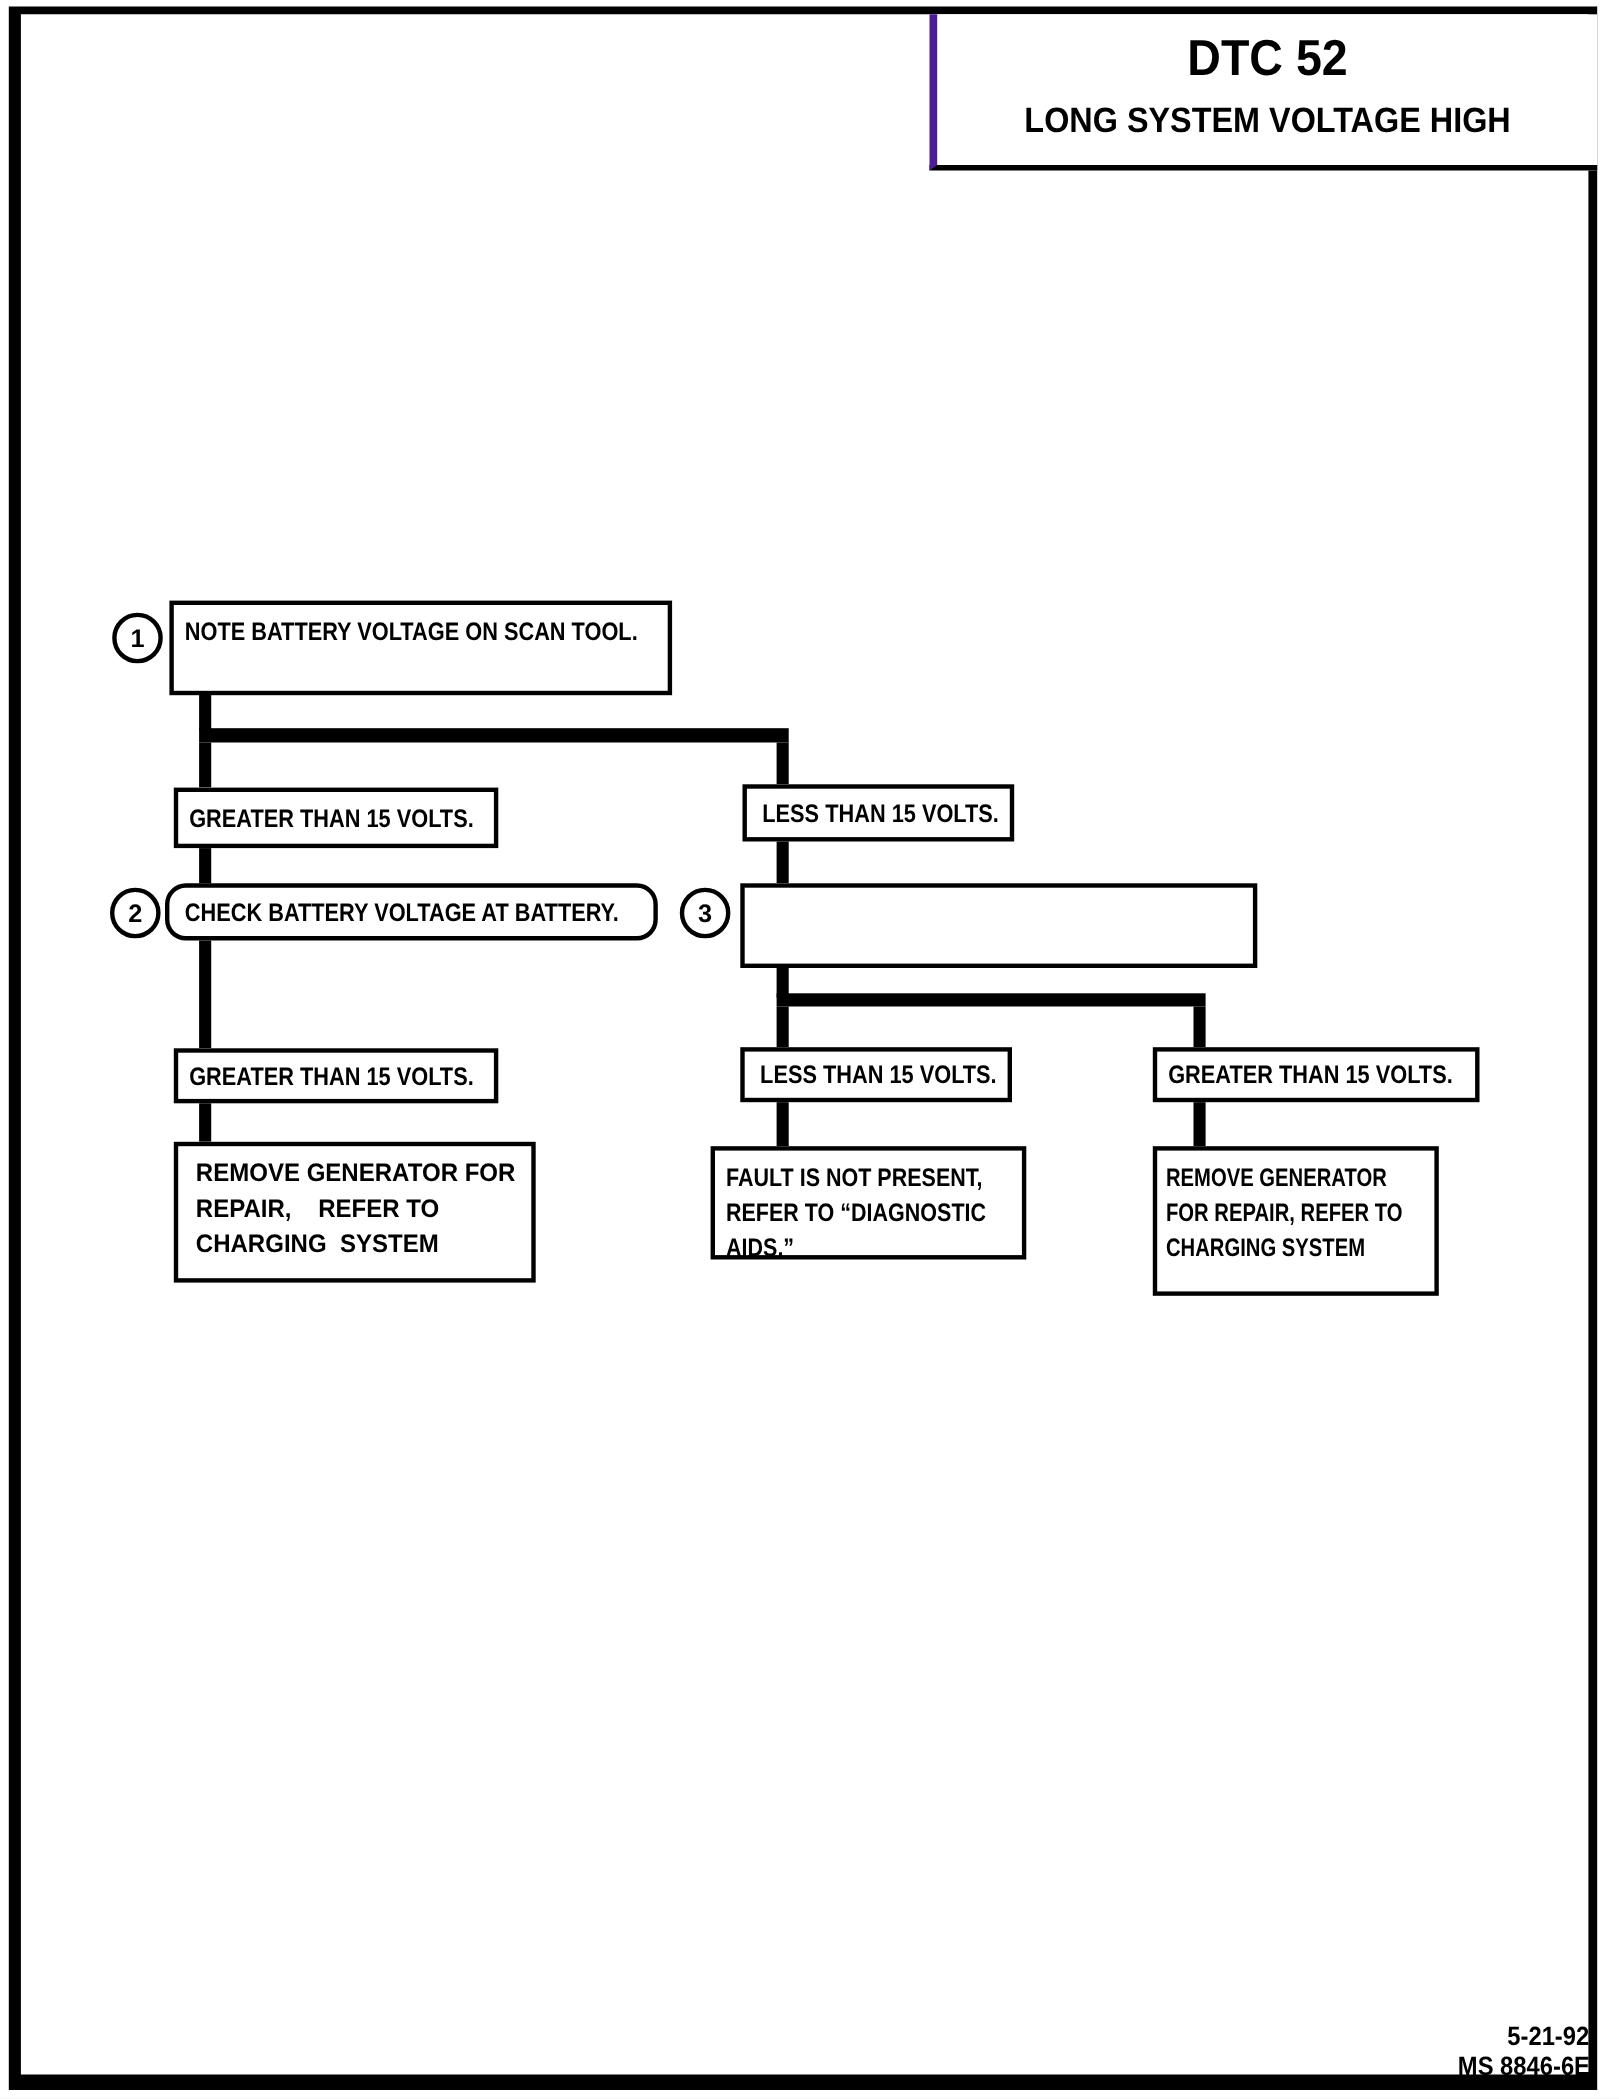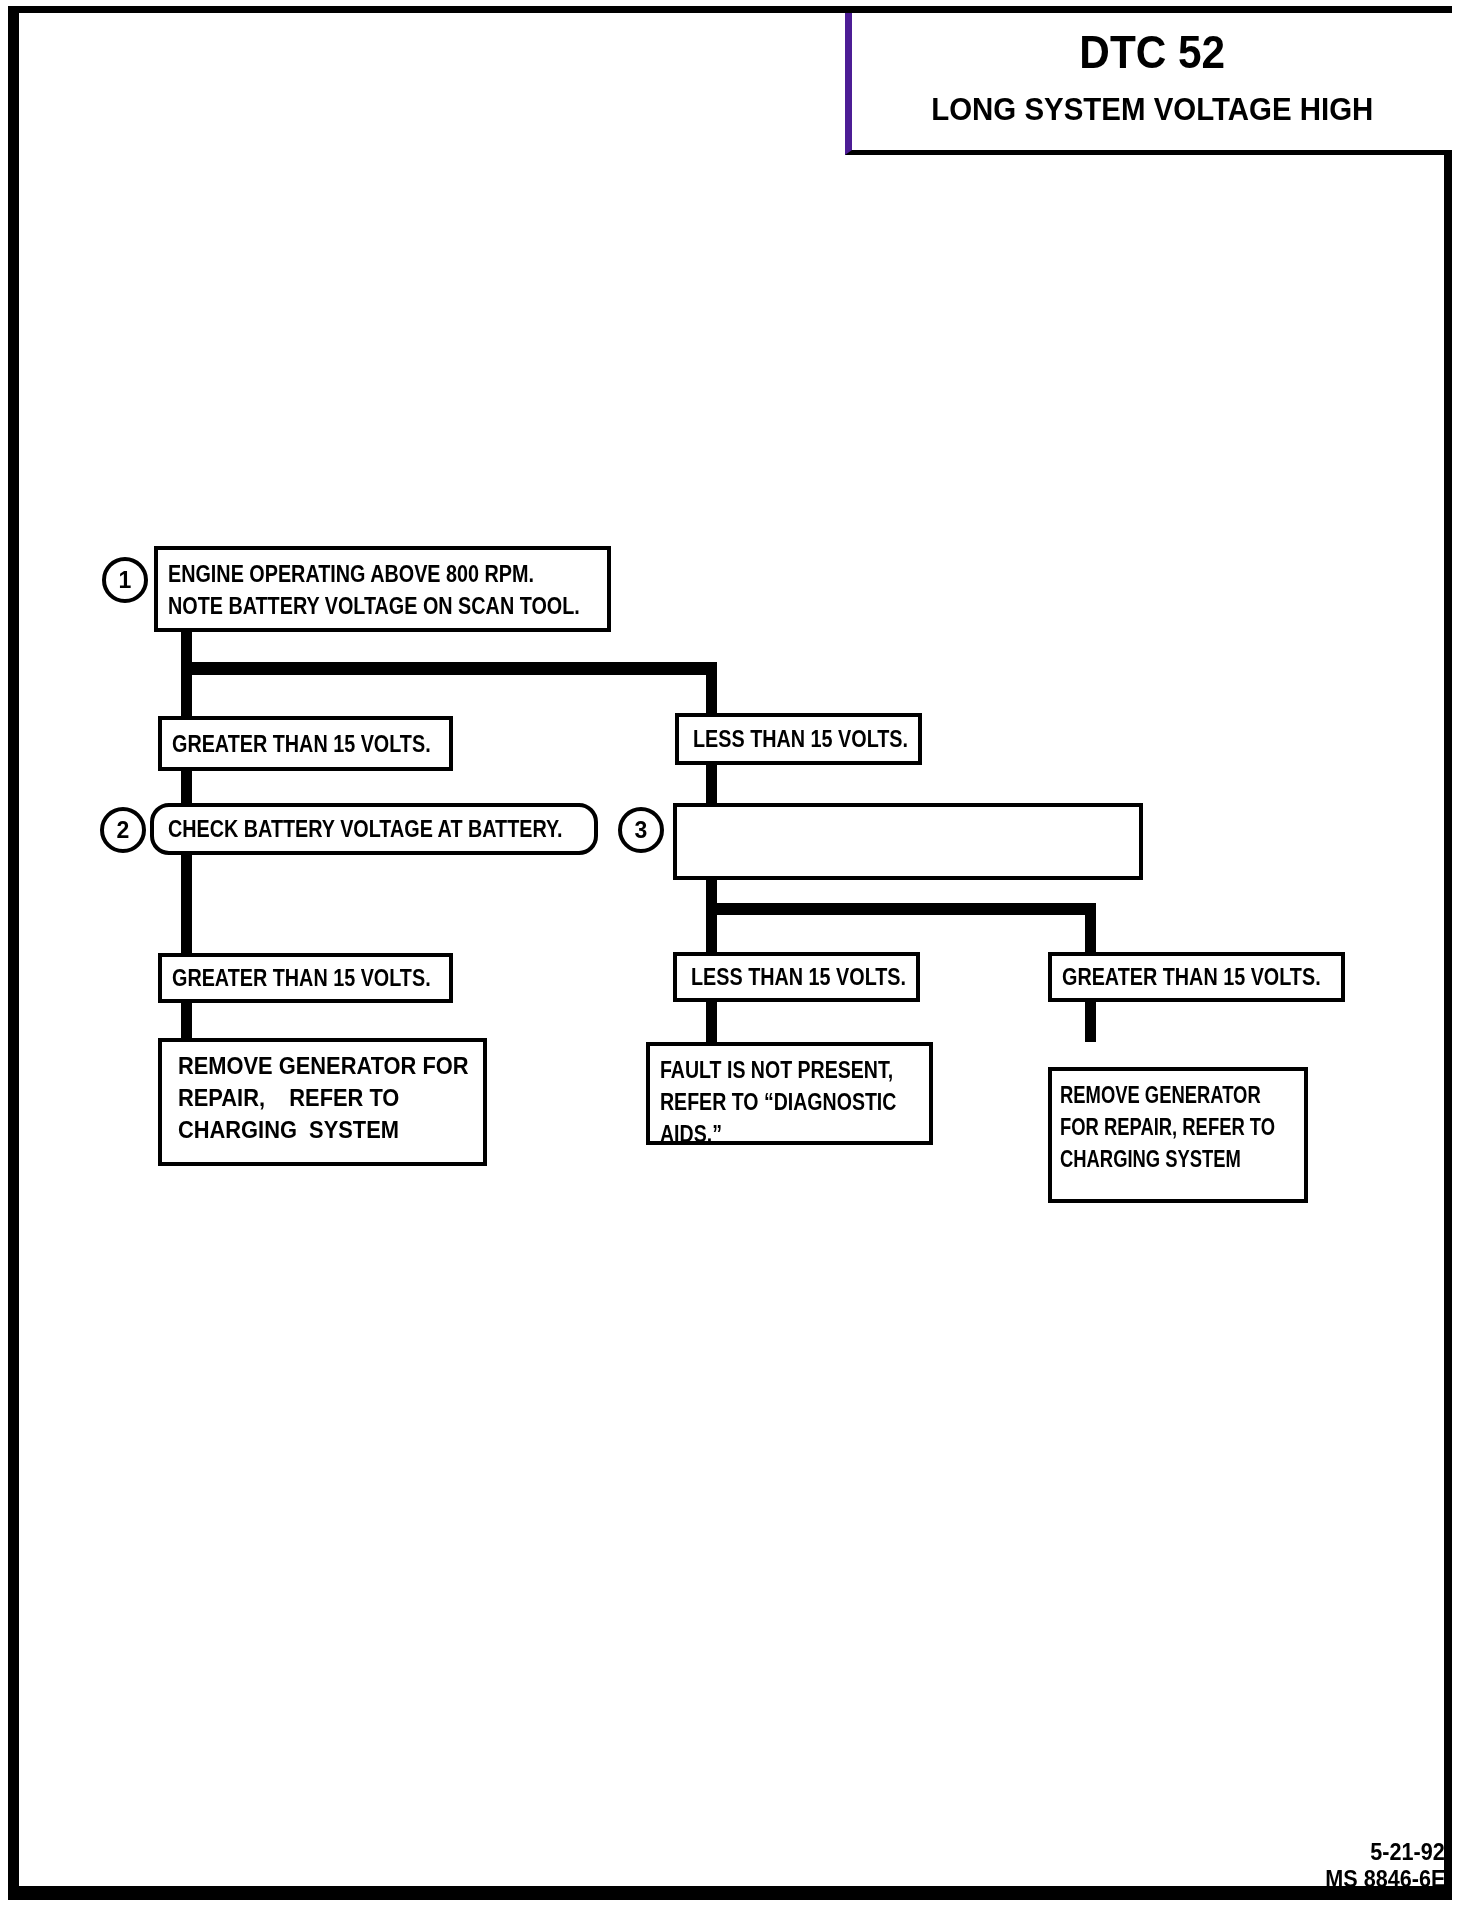--- a/index.html
+++ b/index.html
@@ -57,21 +57,20 @@
 
   <div class="title-box">
     <div class="title-code"><span class="ct cx s92">DTC 52</span></div>
     <div class="title-name"><span class="ct cx s92">LONG SYSTEM VOLTAGE HIGH</span></div>
   </div>
 
   <div class="circle" style="left:102px;top:557px;">
       <span>1</span>
     </div>
   <div class="fbox" style="left:154px;top:546px;width:457px;height:86px;padding:8px 4px 0 10px;">
-    <div class="tl t23"><span class="ct s86">ENGINE OPERATING ABOVE 800 RPM.</span></div>
     <div class="tl t23"><span class="ct s86">NOTE BATTERY VOLTAGE ON SCAN TOOL.</span></div>
   </div>
 
   <div class="ln" style="left:181px;top:630px;width:11px;height:34px;"></div>
   <div class="ln" style="left:181px;top:662px;width:536px;height:13px;"></div>
   <div class="ln" style="left:181px;top:675px;width:11px;height:41px;"></div>
   <div class="ln" style="left:706px;top:675px;width:11px;height:38px;"></div>
 
   <div class="fbox vcenter t23" style="left:158px;top:716px;width:295px;height:55px;padding-left:10px;">
     <span class="ct s86">GREATER THAN 15 VOLTS.</span>
@@ -119,21 +118,21 @@
   <div class="fbox" style="left:158px;top:1038px;width:329px;height:128px;padding:8px 2px 0 16px;">
     <div class="tl t22"><span class="ct s95">REMOVE GENERATOR FOR</span></div>
     <div class="tl t22"><span class="ct s95">REPAIR,    REFER TO</span></div>
     <div class="tl t22"><span class="ct s95">CHARGING  SYSTEM</span></div>
   </div>
   <div class="fbox" style="left:646px;top:1042px;width:287px;height:103px;padding:8px 2px 0 10px;">
     <div class="tl t22"><span class="ct s85">FAULT IS NOT PRESENT,</span></div>
     <div class="tl t22"><span class="ct s85">REFER TO “DIAGNOSTIC</span></div>
     <div class="tl t22"><span class="ct s85">AIDS.”</span></div>
   </div>
-  <div class="fbox" style="left:1048px;top:1042px;width:260px;height:136px;padding:8px 2px 0 8px;margin-top:25px;">
+  <div class="fbox" style="left:1048px;top:1042px;width:260px;height:136px;padding:8px 2px 0 8px;">
     <div class="tl t22"><span class="ct s80">REMOVE GENERATOR</span></div>
     <div class="tl t22"><span class="ct s80">FOR REPAIR, REFER TO</span></div>
     <div class="tl t22"><span class="ct s80">CHARGING SYSTEM</span></div>
   </div>
 
   <div class="footer">
     <div><span class="ct rx s90">5-21-92</span></div>
     <div><span class="ct rx s90">MS 8846-6E</span></div>
   </div>
 

